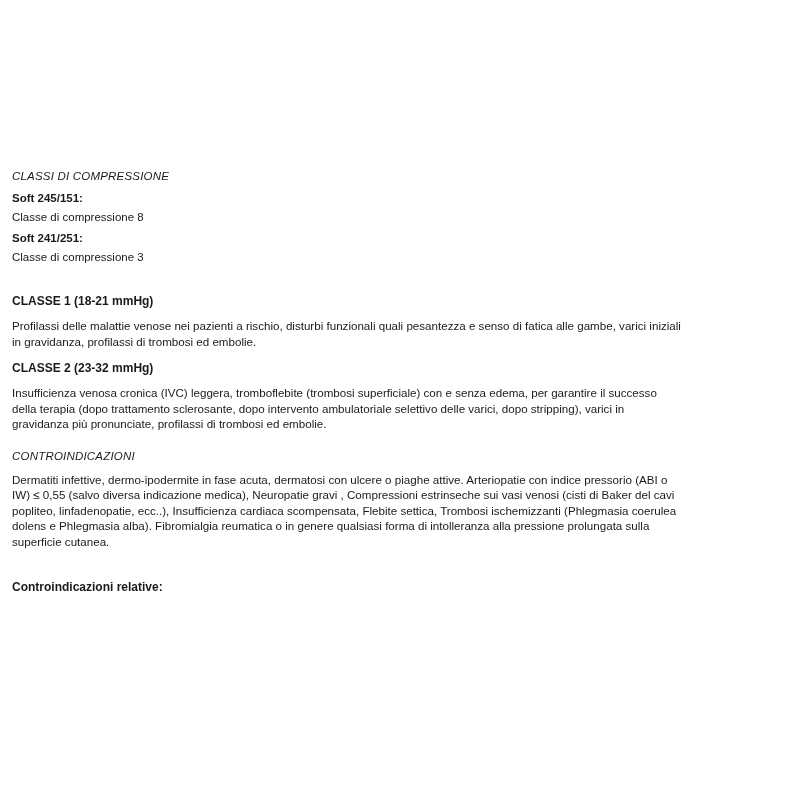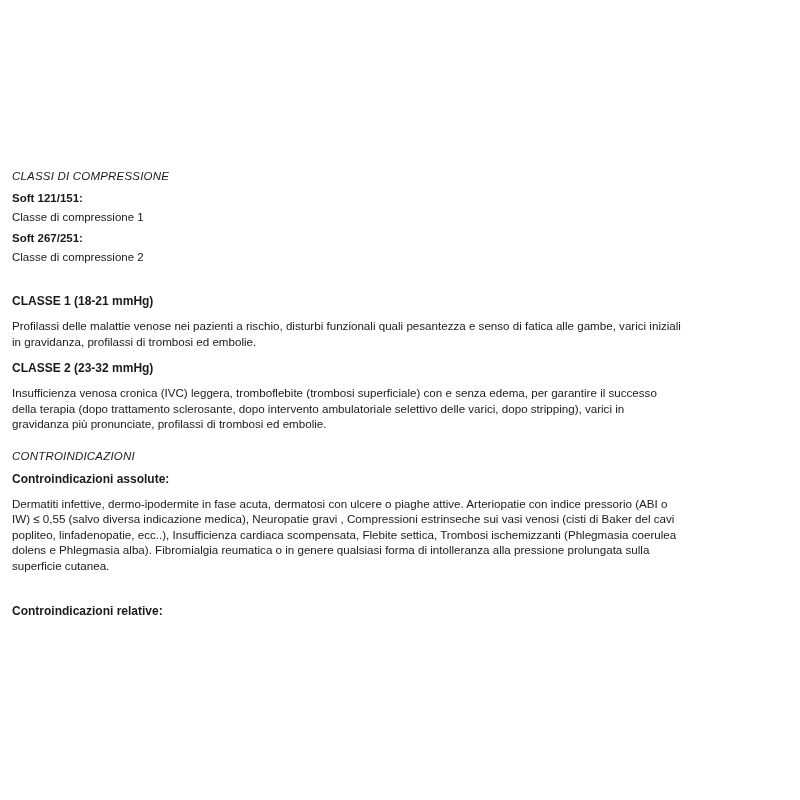--- a/index.html
+++ b/index.html
@@ -55,38 +55,37 @@
   }
   .sect-gap { height: 16px; }
 </style>
 </head>
 <body>
 
 <div class="page">
 
   <div class="section">
     <div class="sect-title">CLASSI DI COMPRESSIONE</div>
-    <div class="bold-line">Soft 121/151:</div>
-    <div class="plain-line">Classe di compressione 1</div>
-    <div class="bold-line">Soft 267/251:</div>
-    <div class="plain-line">Classe di compressione 2</div>
+    <div class="bold-line">Soft 245/151:</div>
+    <div class="plain-line">Classe di compressione 8</div>
+    <div class="bold-line">Soft 241/251:</div>
+    <div class="plain-line">Classe di compressione 3</div>
   </div>
 
   <div class="sect-gap"></div>
 
   <div class="section">
     <div class="block-title">CLASSE 1 (18-21 mmHg)</div>
     <div class="para">Profilassi delle malattie venose nei pazienti a rischio, disturbi funzionali quali pesantezza e senso di fatica alle gambe, varici iniziali in gravidanza, profilassi di trombosi ed embolie.</div>
     <div class="block-title">CLASSE 2 (23-32 mmHg)</div>
     <div class="para">Insufficienza venosa cronica (IVC) leggera, tromboflebite (trombosi superficiale) con e senza edema, per garantire il successo della terapia (dopo trattamento sclerosante, dopo intervento ambulatoriale selettivo delle varici, dopo stripping), varici in gravidanza più pronunciate, profilassi di trombosi ed embolie.</div>
   </div>
 
   <div class="gap-sm"></div>
 
   <div class="section">
     <div class="sect-title">CONTROINDICAZIONI</div>
-    <div class="block-title">Controindicazioni assolute:</div>
     <div class="para">Dermatiti infettive, dermo-ipodermite in fase acuta, dermatosi con ulcere o piaghe attive. Arteriopatie con indice pressorio (ABI o IW) ≤ 0,55 (salvo diversa indicazione medica), Neuropatie gravi , Compressioni estrinseche sui vasi venosi (cisti di Baker del cavi popliteo, linfadenopatie, ecc..), Insufficienza cardiaca scompensata, Flebite settica, Trombosi ischemizzanti (Phlegmasia coerulea dolens e Phlegmasia alba). Fibromialgia reumatica o in genere qualsiasi forma di intolleranza alla pressione prolungata sulla superficie cutanea.</div>
     <div class="gap-md"></div>
     <div class="block-title">Controindicazioni relative:</div>
   </div>
 
 </div>
 
 </body></html>

